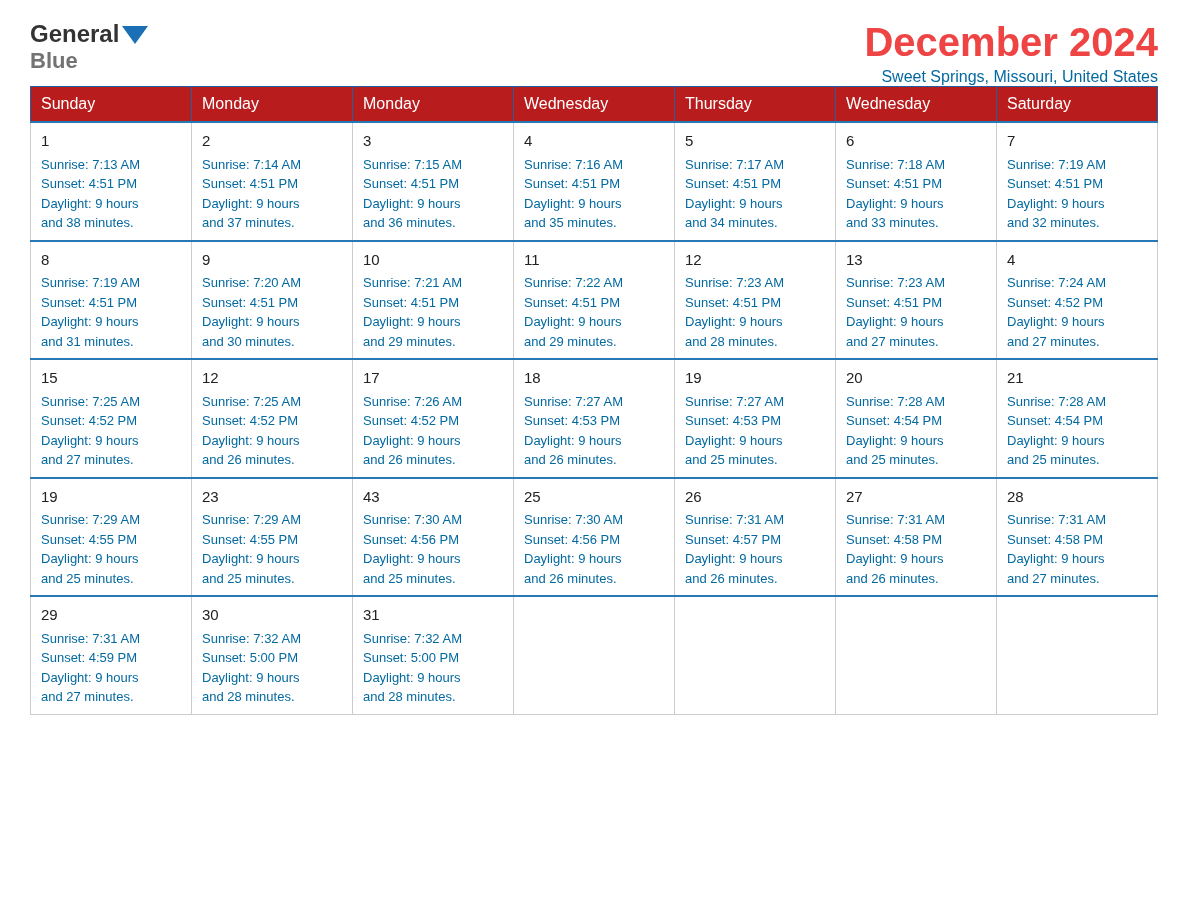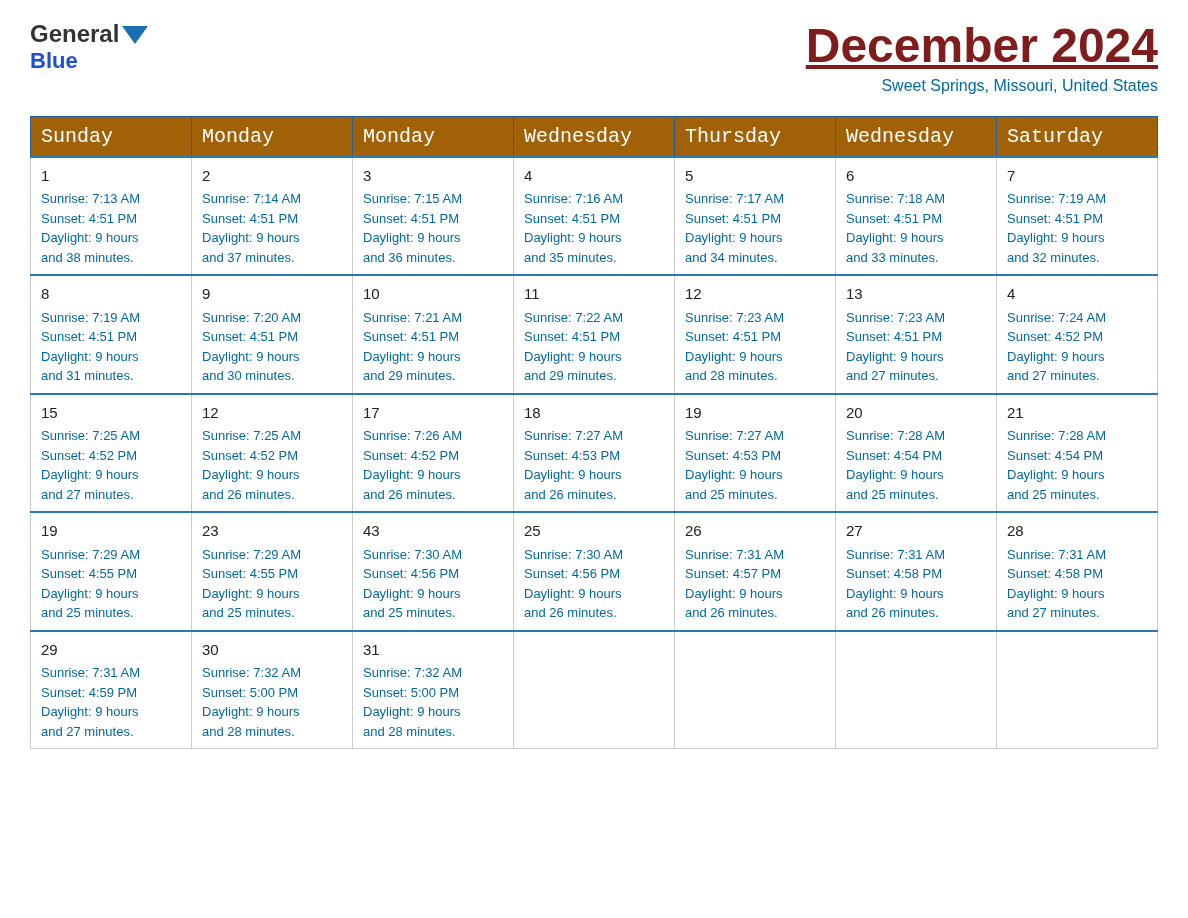--- a/index.html
+++ b/index.html
@@ -6,59 +6,57 @@
     body {
       font-family: Arial, sans-serif;
       background: #fff;
       padding: 20px 30px;
       color: #222;
     }
     .header {
       display: flex;
       justify-content: space-between;
       align-items: flex-start;
-      margin-bottom: 21px;
+      margin-bottom: 0;
       gap: 44px;
     }
     .logo-general { color: #333; }
     .logo-blue {
-      color: #1d4ed8;
+      color: #737373;
       font-size: 22px;
       font-weight: bold;
       margin-top: -2px;
     }
     .title-block {
       text-align: right;
     }
     .page-title {
-      font-size: 48px;
+      font-size: 40px;
       font-weight: bold;
-      color: #7f1d1d;
+      color: #ef4444;
       line-height: 1.1;
-      text-decoration: underline;
     }
     .subtitle {
       font-size: 16px;
       color: #0369a1;
       margin-top: 4px;
     }
     .calendar {
       width: 100%;
       border-collapse: collapse;
       border: 1.5px solid #2878b5;
     }
     .calendar th {
-      background: #a16207;
+      background: #b91c1c;
       color: #fff;
-      font-size: 20px;
+      font-size: 16px;
       font-weight: normal;
       padding: 8px 10px;
       text-align: left;
       border: 1px solid #2060a0;
-      font-family: Liberation Mono, monospace;
     }
     .calendar td {
       vertical-align: top;
       padding: 7px 10px;
       font-size: 13px;
       border: 1px solid #ccc;
       width: 14.28%;
       min-height: 90px;
       background: #fff;
       color: #333;

